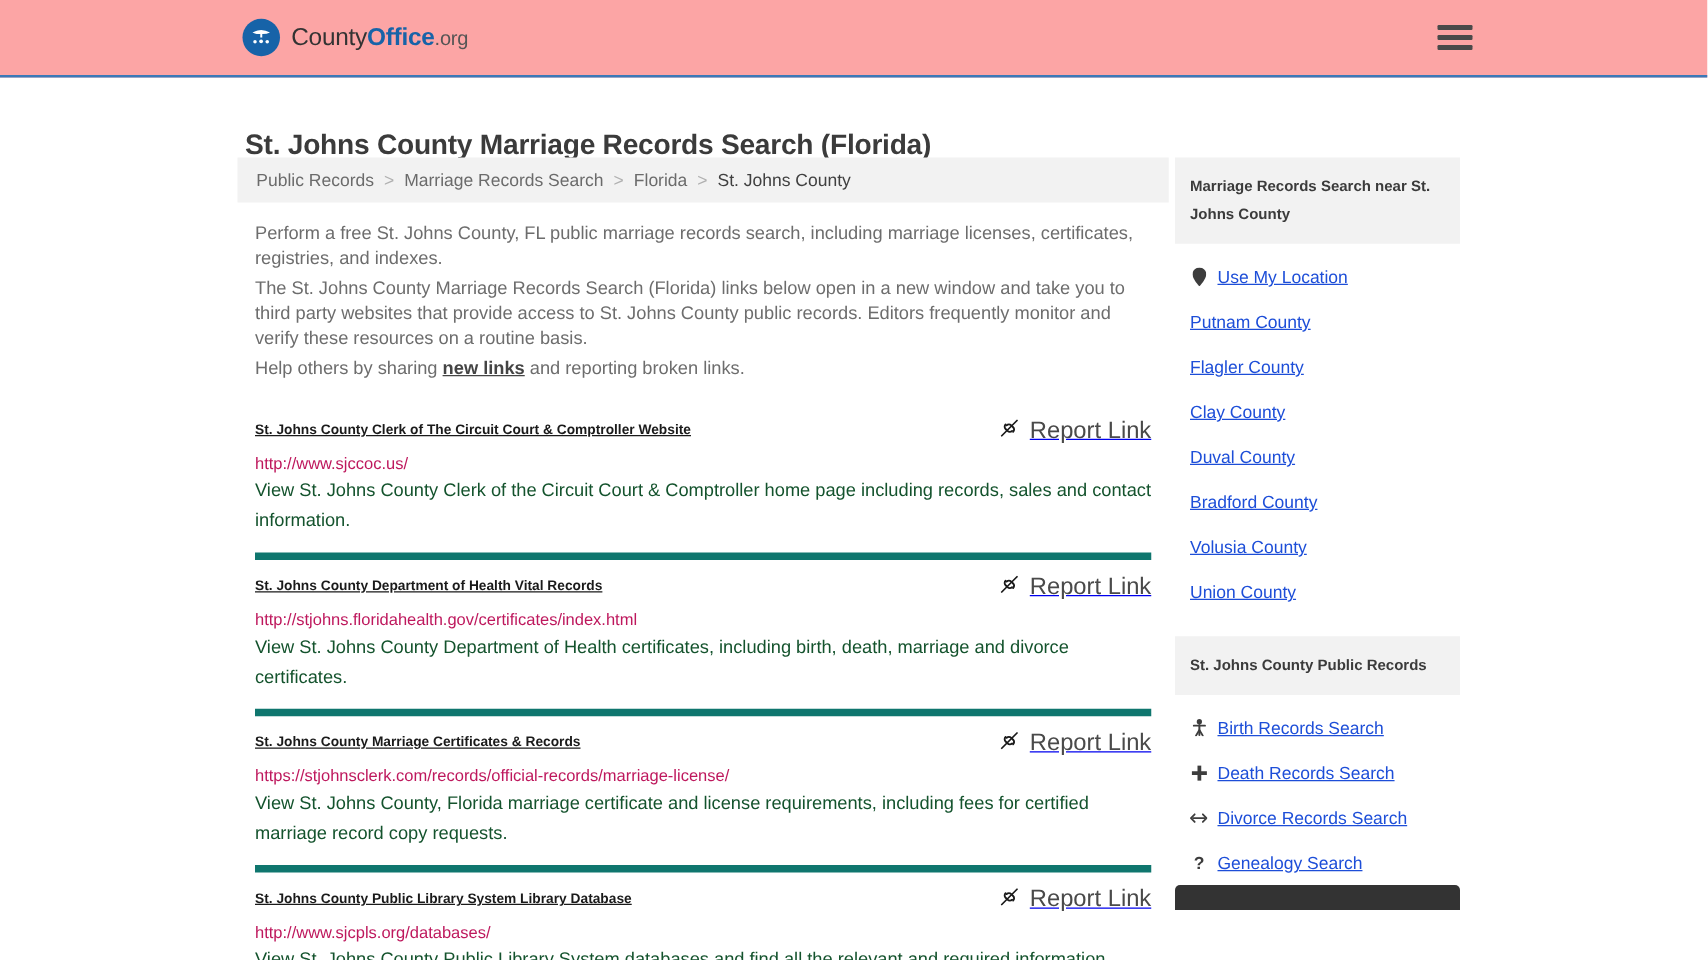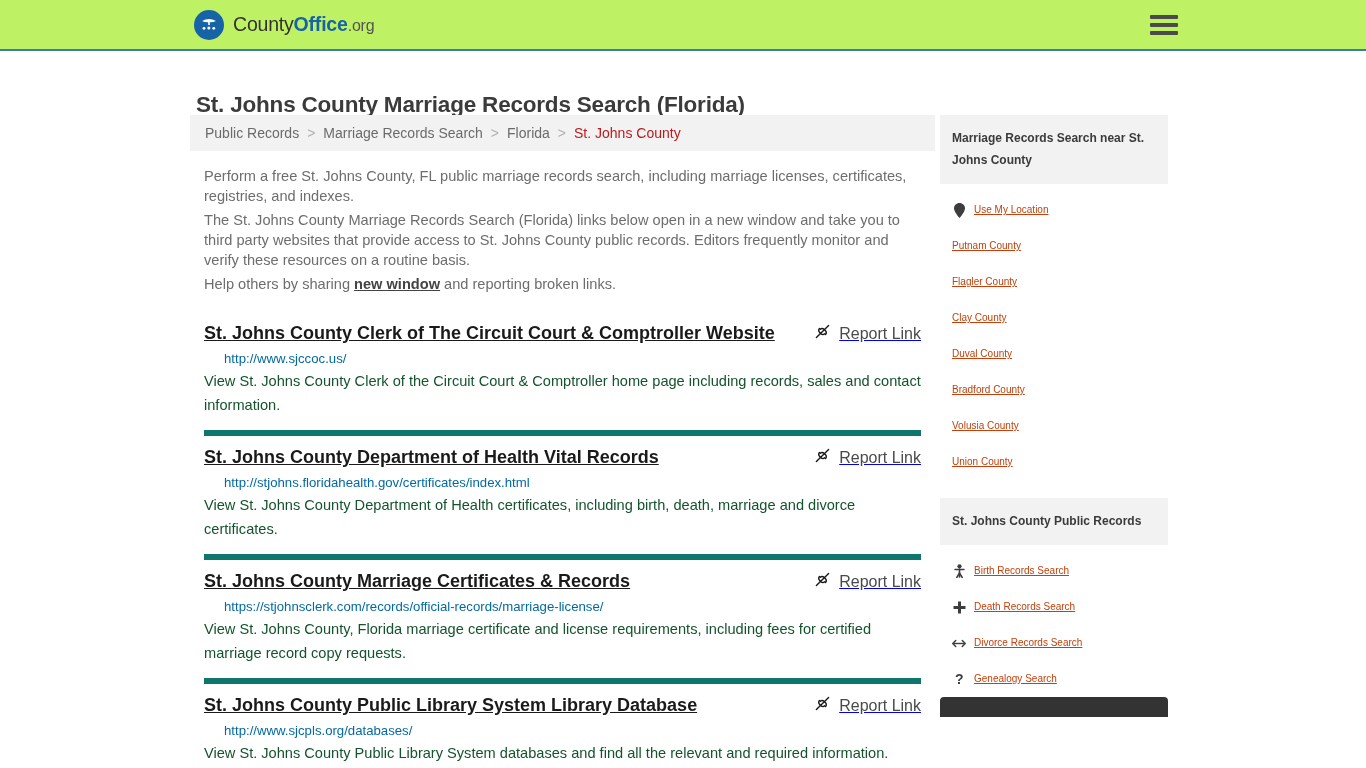--- a/index.html
+++ b/index.html
@@ -5,22 +5,22 @@
   * { box-sizing: border-box; margin: 0; padding: 0; }
   html, body {
     width: 1366px; height: 768px;
     background: #ffffff;
     font-family: "Liberation Sans", sans-serif;
     overflow: hidden;
   }
 
   
   .site-header {
-    height: 51px;
-    background: #bef264;
+    height: 62px;
+    background: #fca5a5;
     border-bottom: 2px solid #3a79b8;
     display: flex;
     align-items: center;
     position: relative;
   }
   .brand {
     position: absolute;
     left: 194px;
     display: flex;
     align-items: center;
@@ -126,21 +126,21 @@
     gap: 0;
   }
   .breadcrumb a {
     color: #6b6b6b;
     text-decoration: none;
   }
   .breadcrumb .sep {
     color: #b0b0b0;
     margin: 0 8px;
   }
-  .breadcrumb .current { color: #b91c1c; }
+  .breadcrumb .current { color: #404040; }
 
   .intro {
     padding: 0 14px;
   }
   .intro p {
     font-size: 14.6px;
     line-height: 20px;
     color: #6d6d6d;
     margin-top: 4px;
   }
@@ -159,46 +159,45 @@
     padding: 11px 0 13px 0;
     border-top: 6px solid #0f766e;
   }
   .result:first-child { border-top: none; }
   .result-head {
     display: flex;
     align-items: flex-start;
     justify-content: space-between;
   }
   .result-title {
-    font-size: 18px;
+    font-size: 11px;
     font-weight: bold;
     color: #1a1a1a;
     text-decoration: underline;
     line-height: 20px;
   }
   .report-link {
     display: flex;
     align-items: center;
     gap: 8px;
     white-space: nowrap;
     padding-left: 20px;
     flex: none;
   }
   .report-link-label {
-    font-size: 16px;
+    font-size: 19px;
     color: #4a4a4a;
   }
   .result-url {
     display: block;
     font-size: 13.2px;
-    color: #0369a1;
+    color: #be185d;
     margin-top: 6px;
     text-decoration: none;
     line-height: 17px;
-    margin-left: 20px;
   }
   .result-desc {
     font-size: 14.6px;
     line-height: 24px;
     color: #14532d;
     margin-top: 2px;
   }
 
   
   .sidebar {
@@ -216,22 +215,22 @@
     line-height: 22px;
   }
   .side-list { padding-top: 8px; }
   .side-item {
     display: flex;
     align-items: center;
     gap: 8px;
     padding: 9px 12px;
   }
   .side-item a {
-    font-size: 10px;
-    color: #c2410c;
+    font-size: 14px;
+    color: #1d4ed8;
     text-decoration: underline;
     line-height: 18px;
   }
   .side-icon {
     width: 14px;
     display: flex;
     align-items: center;
     justify-content: center;
     flex: none;
     color: #3d3d3d;
@@ -282,21 +281,21 @@
       <a href="#">Marriage Records Search</a>
       <span class="sep">&gt;</span>
       <a href="#">Florida</a>
       <span class="sep">&gt;</span>
       <span class="current">St. Johns County</span>
     </nav>
 
     <div class="intro">
       <p>Perform a free St. Johns County, FL public marriage records search, including marriage licenses, certificates, registries, and indexes.</p>
       <p>The St. Johns County Marriage Records Search (Florida) links below open in a new window and take you to third party websites that provide access to St. Johns County public records. Editors frequently monitor and verify these resources on a routine basis.</p>
-      <p><span>Help others by sharing </span><a href="#">new window</a><span> and reporting broken links.</span></p>
+      <p><span>Help others by sharing </span><a href="#">new links</a><span> and reporting broken links.</span></p>
     </div>
 
     <div class="results">
 
       <div class="result">
         <div class="result-head">
           <a class="result-title" href="#">St. Johns County Clerk of The Circuit Court &amp; Comptroller Website</a>
           <a class="report-link" href="#">
             <span>
               <svg width="17" height="17" viewBox="0 0 17 17">

